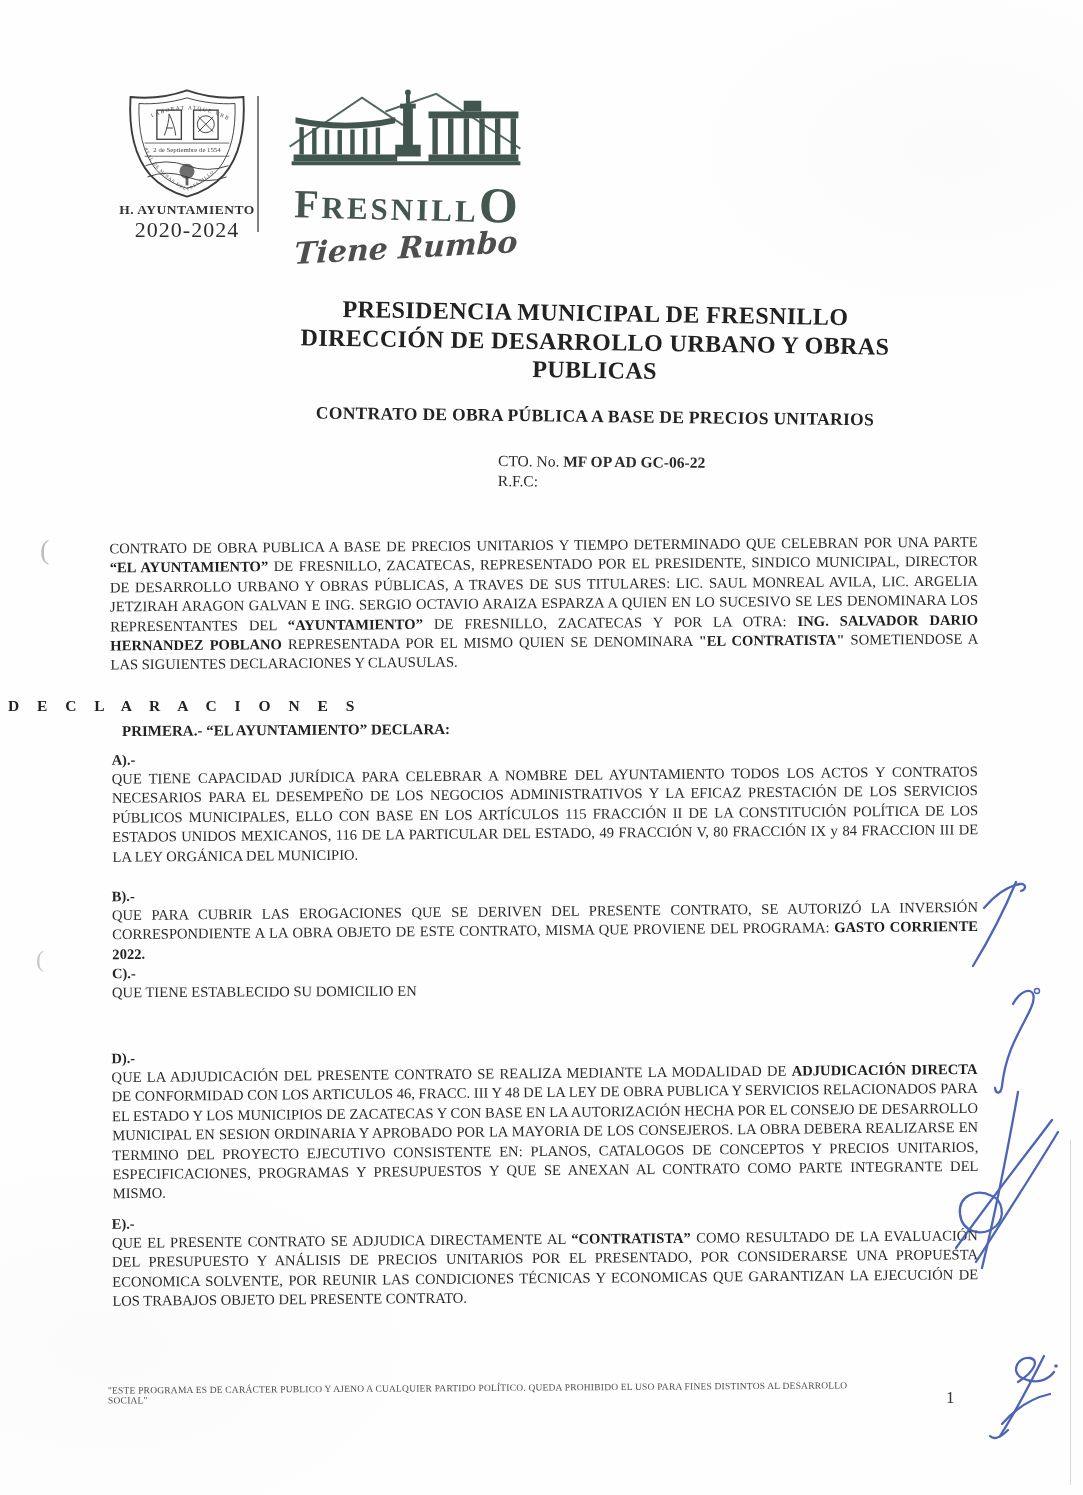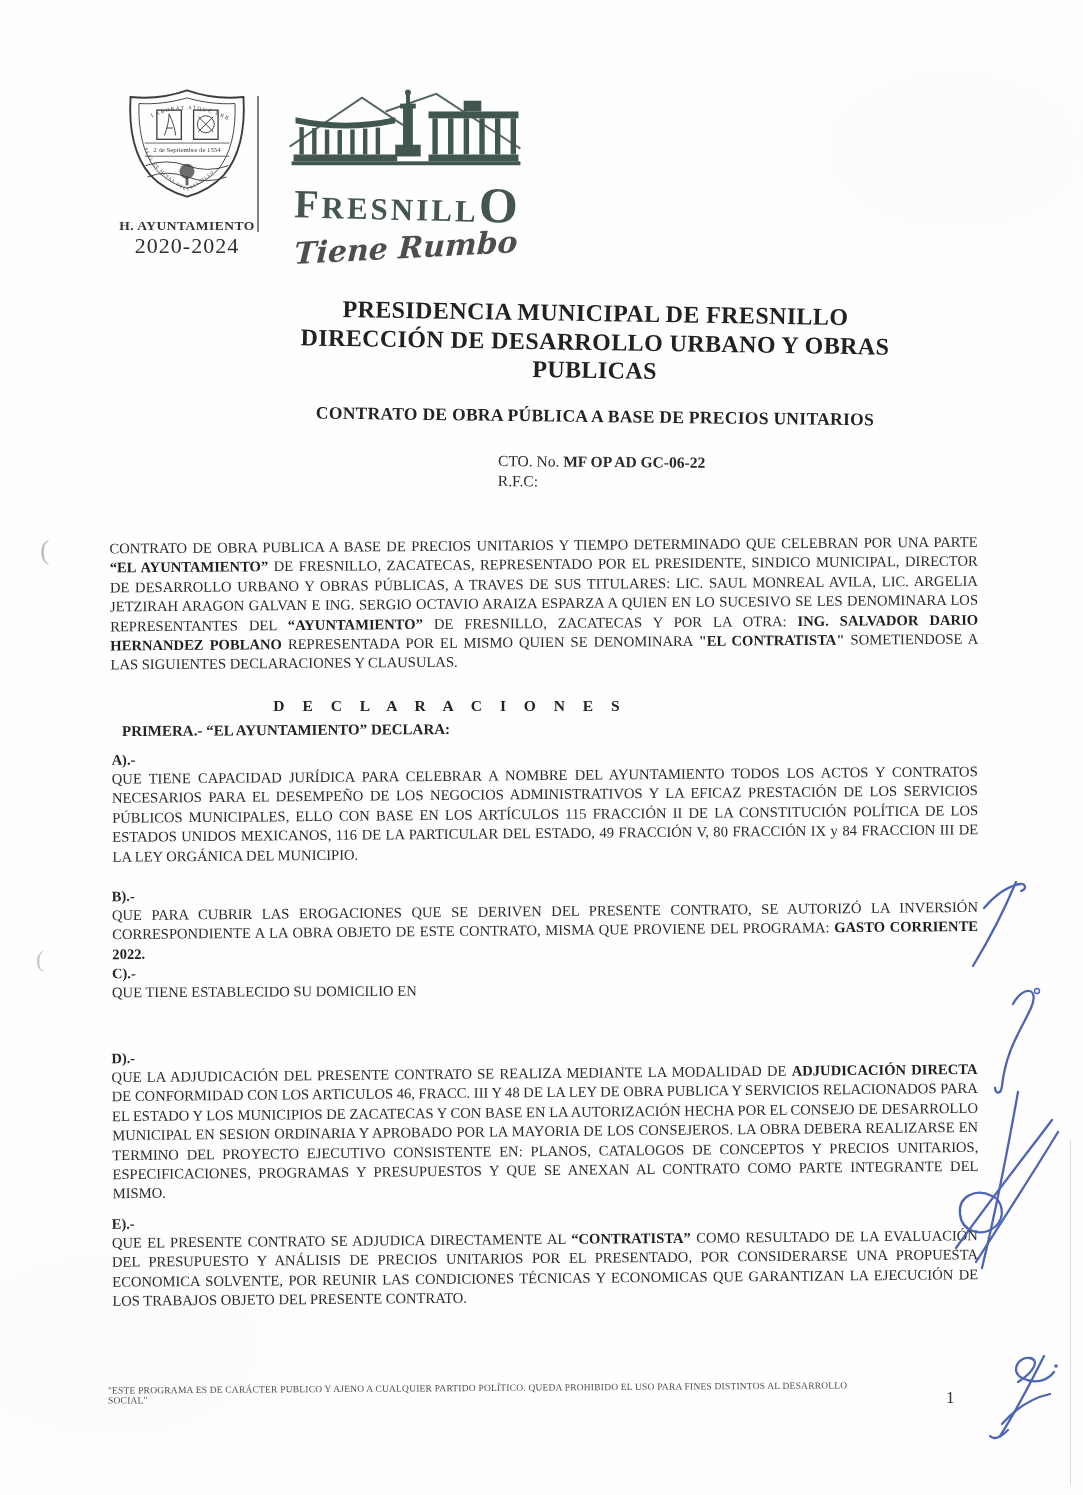--- a/index.html
+++ b/index.html
@@ -12,21 +12,21 @@
       radial-gradient(ellipse 500px 300px at 10% 90%, rgba(0,0,0,0.012), transparent 70%),
       #fefefe;
     overflow:hidden;
     font-family:"Liberation Serif", serif;
     color:#272727;
   }
   .abs{position:absolute;}
   
   .crest{left:116px;top:86px;width:142px;text-align:center;}
   .crest svg{display:block;margin:0 auto;}
-  .crest-label{font:700 13.5px "Liberation Serif",serif;letter-spacing:.5px;color:#333;margin-top:16px;}
+  .crest-label{font:700 13.5px "Liberation Serif",serif;letter-spacing:.5px;color:#333;margin-top:0;}
   .crest-years{font:400 22px "Liberation Serif",serif;letter-spacing:1px;color:#2e2e2e;margin-top:-1px;}
   .hdr-divider{left:257px;top:96px;width:2px;height:136px;background:#4a4a4a;opacity:.7;}
   .brand{left:272px;top:88px;width:268px;text-align:center;}
   .brand-name{margin-top:-6px;color:#44564e;transform:rotate(1.4deg);line-height:1;white-space:nowrap;}
   .brand-name .bf{font:700 40px "Liberation Serif",serif;letter-spacing:3px;}
   .brand-name .bm{font:700 31px "Liberation Serif",serif;letter-spacing:3px;}
   .brand-name .bo{font:700 50px "Liberation Serif",serif;}
   .brand-tagline{font:italic 700 30px "DejaVu Serif",serif;color:#4e4e4e;transform:rotate(-3deg) skewX(-6deg);margin-top:-2px;}
   
   .title-block{left:150px;top:299px;width:890px;text-align:center;
@@ -34,21 +34,21 @@
     transform:rotate(0.9deg);}
   .subtitle{left:150px;top:406px;width:890px;text-align:center;
     font:700 17.5px "Liberation Serif",serif;letter-spacing:.3px;color:#232323;
     transform:rotate(0.7deg);}
   .cto{left:498px;top:452px;font:400 15.5px/19.5px "Liberation Serif",serif;color:#2a2a2a;transform:rotate(0.5deg);}
   .cto b{font-weight:700;}
   
   .para{font:400 14.6px/19.4px "Liberation Serif",serif;text-align:justify;color:#2b2b2b;}
   .para b{font-weight:700;color:#1f1f1f;}
   .intro{left:110px;top:521px;width:868px;transform:rotate(-0.45deg);}
-  .decl-heading{left:17px;top:697px;width:866px;text-align:center;
+  .decl-heading{left:8px;top:697px;width:866px;
     font:700 15.5px "Liberation Serif",serif;letter-spacing:7px;color:#242424;}
   .primera{left:122px;top:722px;font:700 15px "Liberation Serif",serif;color:#242424;transform:rotate(-0.35deg);}
   .decl-block{left:112px;width:866px;}
   .decl-label{font:700 14.5px/20px "Liberation Serif",serif;color:#262626;}
   .bA{top:746px;transform:rotate(-0.5deg);}
   .bB{top:882px;transform:rotate(-0.55deg);}
   .bC{top:961px;transform:rotate(-0.3deg);}
   .bD{top:1044px;transform:rotate(-0.55deg);}
   .bE{top:1210px;transform:rotate(-0.5deg);}
   

